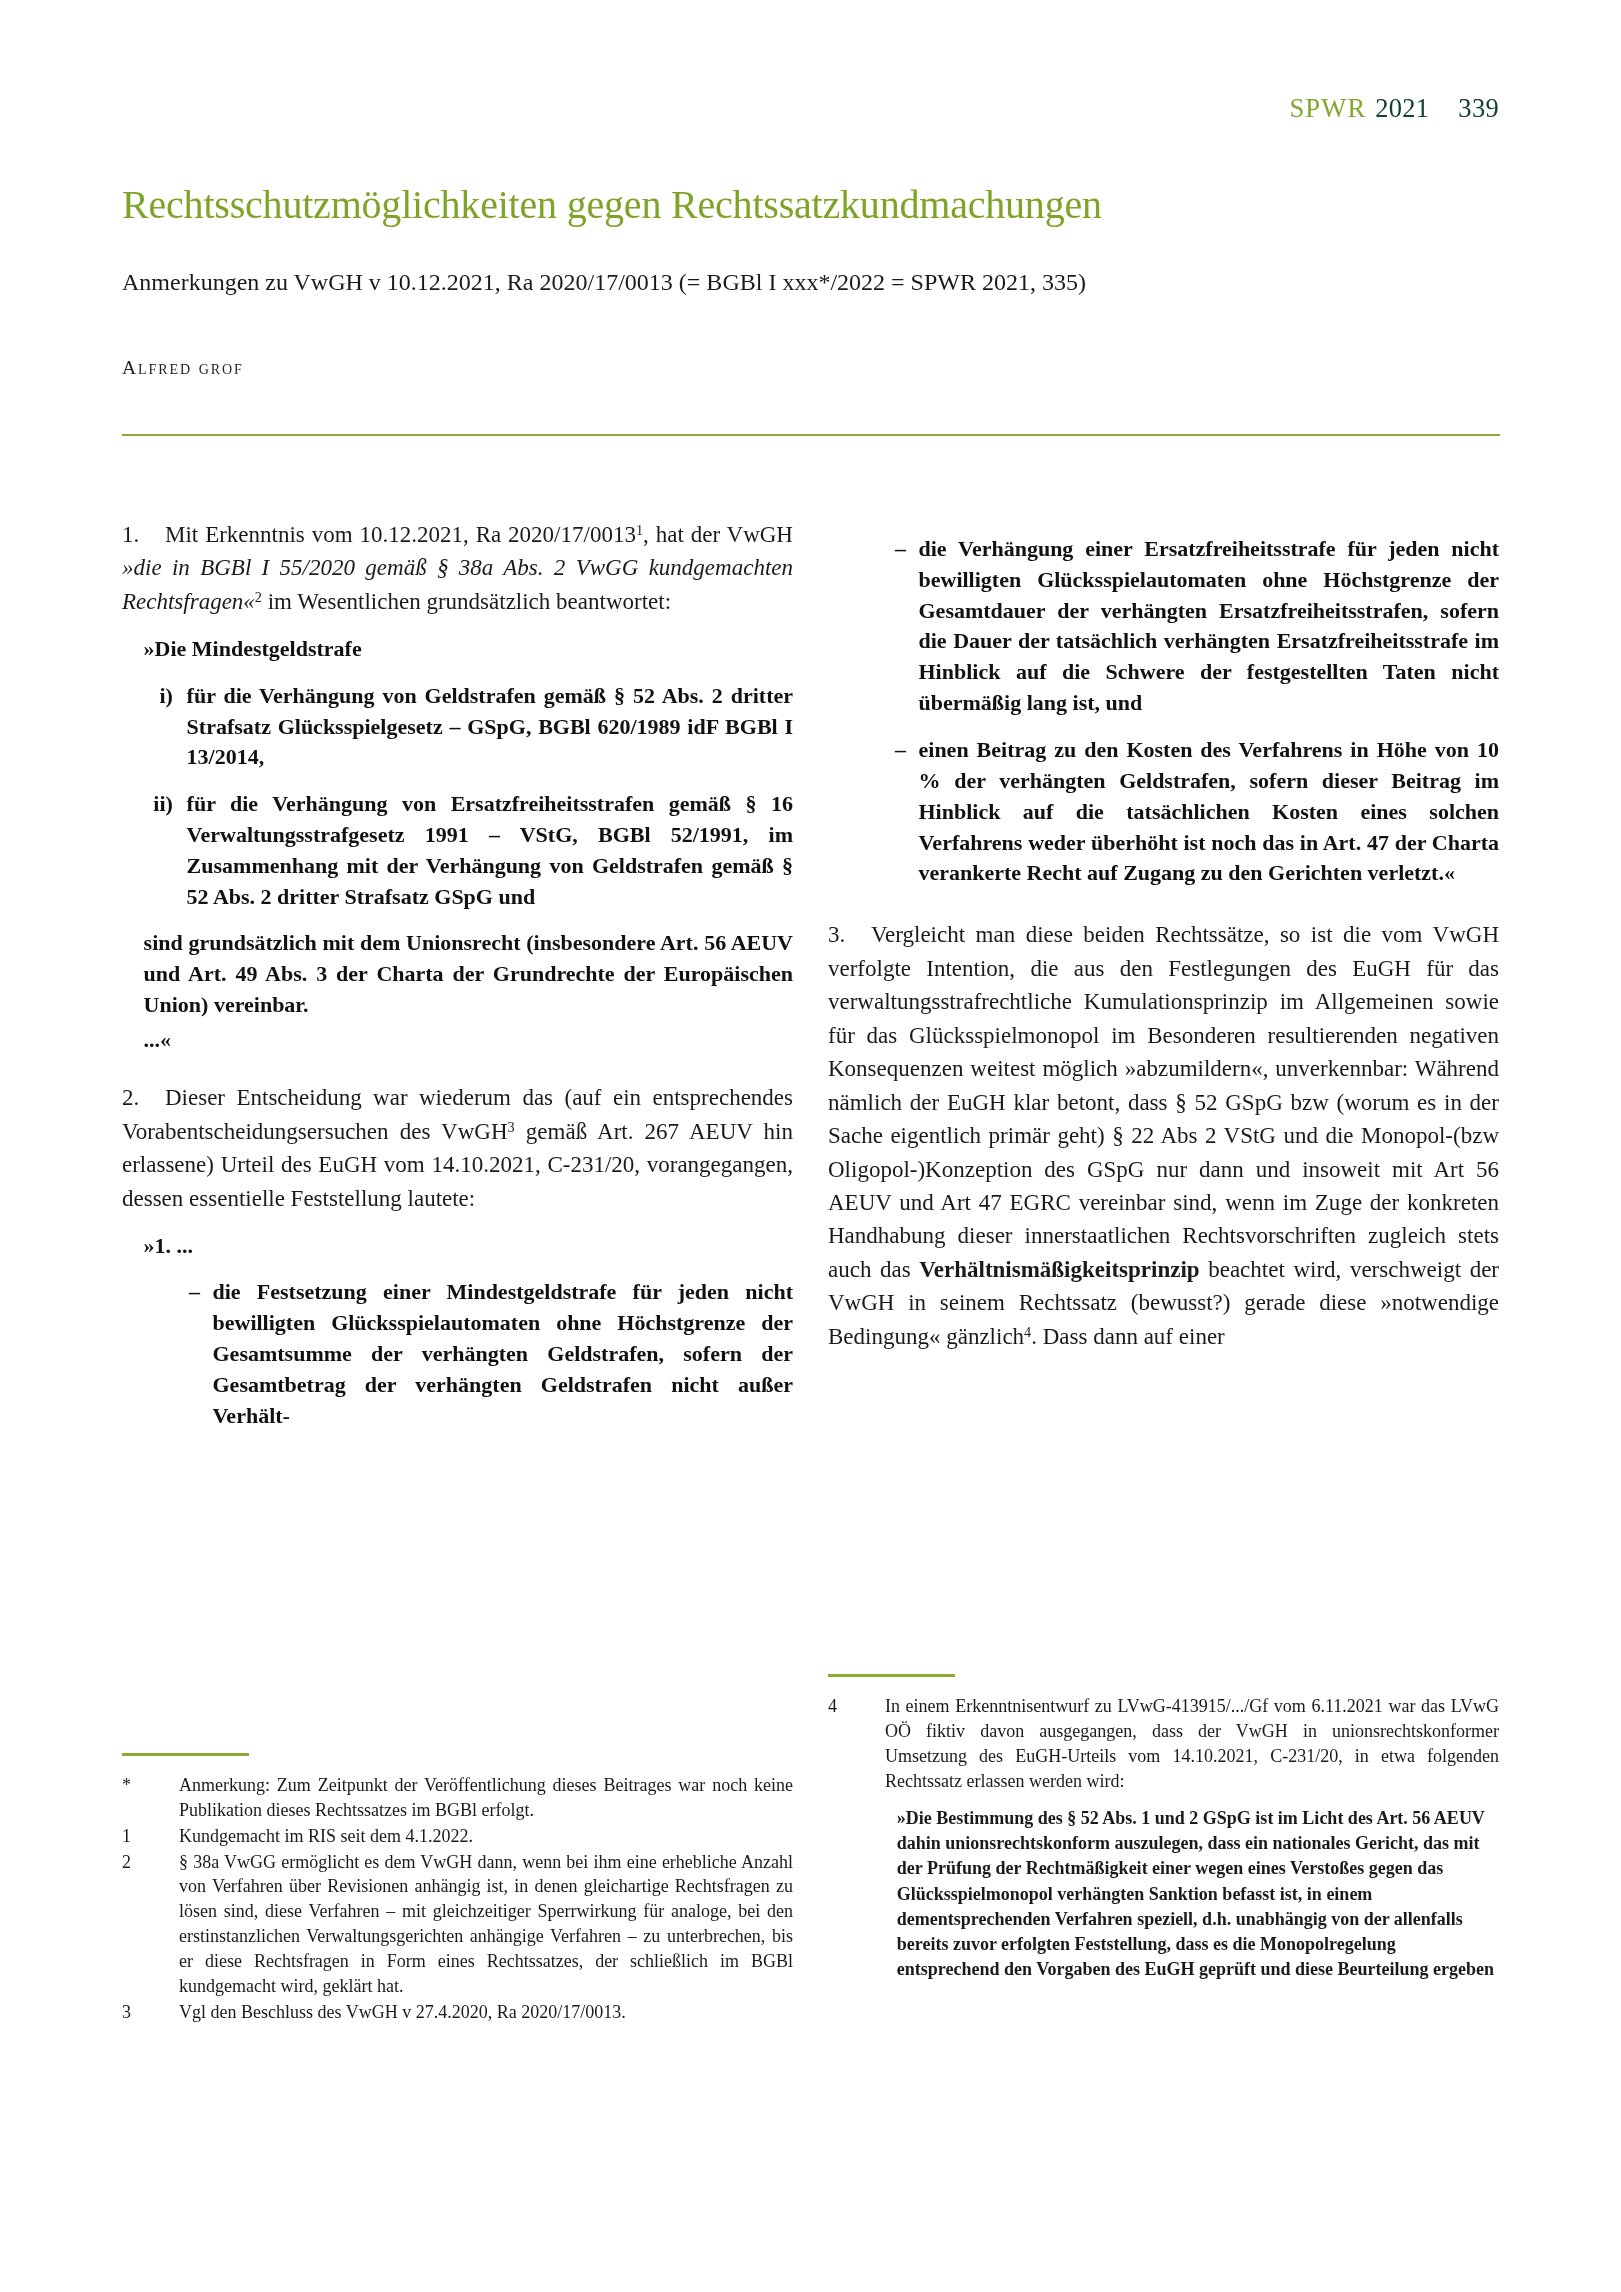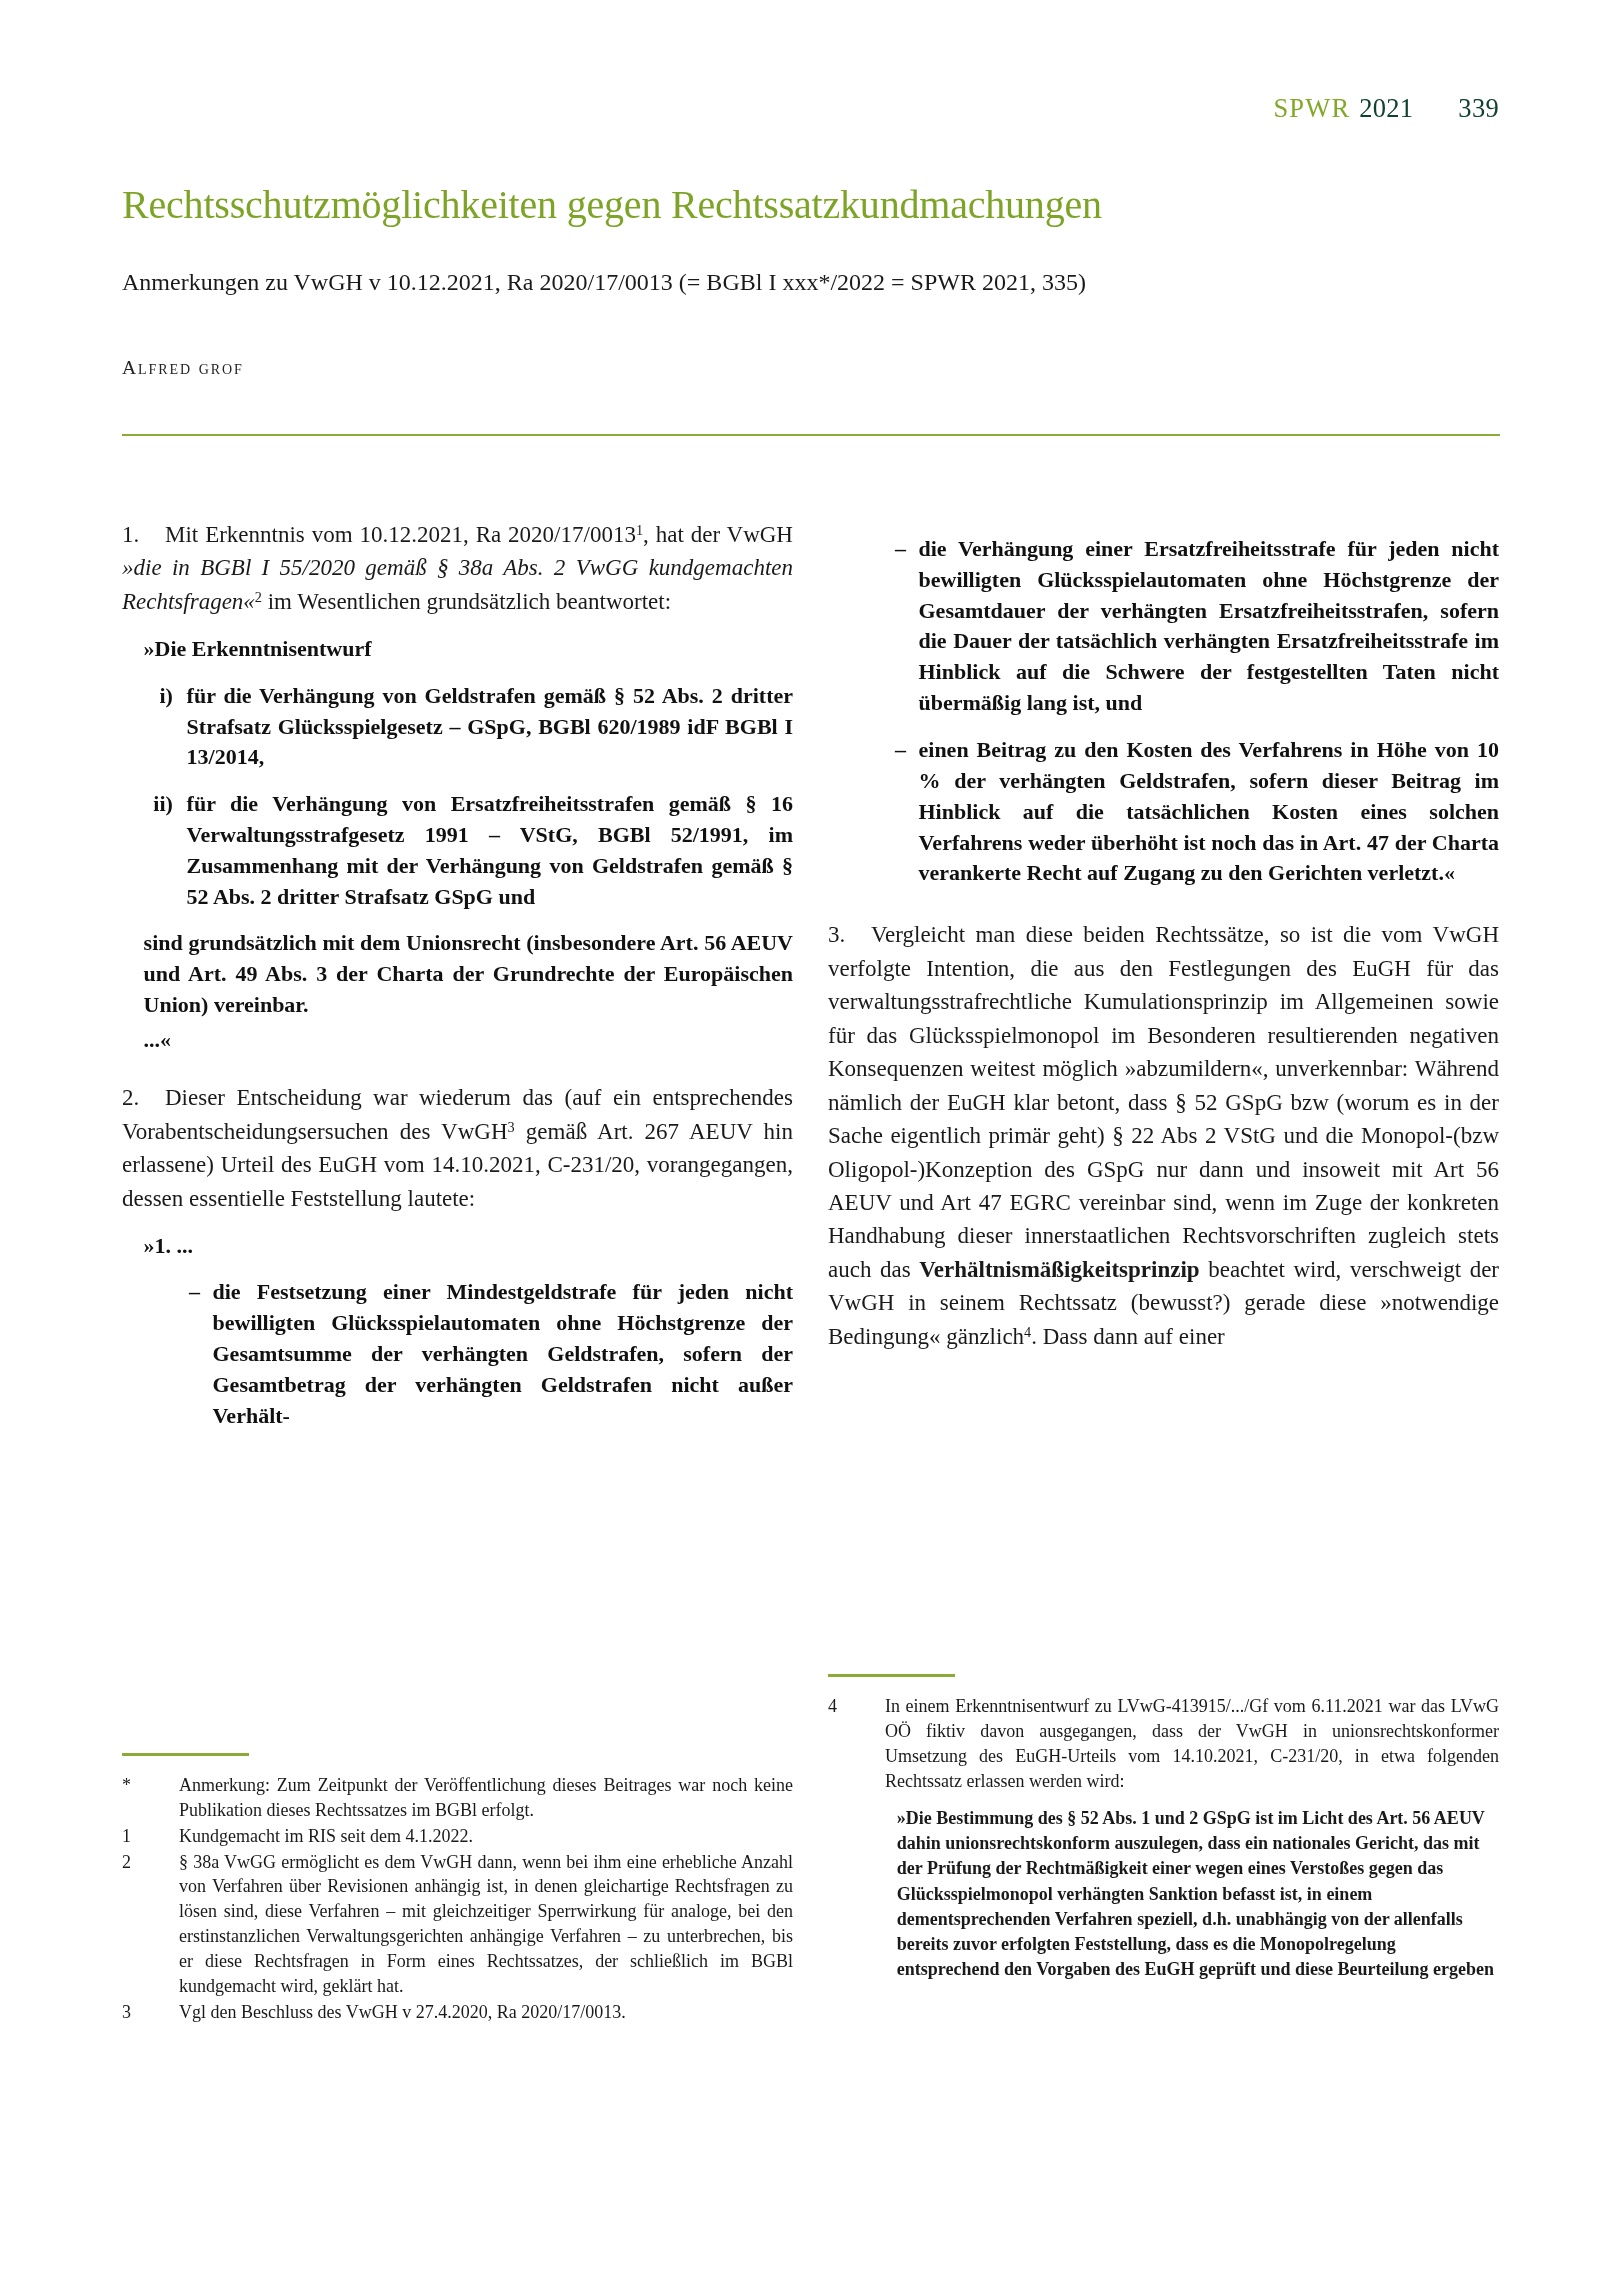--- a/index.html
+++ b/index.html
@@ -32,21 +32,21 @@
     color: #82a828;
     font-weight: 400;
     letter-spacing: 1.2px;
   }
   .runhead .year {
     color: #11412f;
     margin-left: 8.8px;
   }
   .runhead .pageno {
     color: #11412f;
-    margin-left: 45px;
+    margin-left: 29px;
   }
 
   
   .title {
     position: absolute;
     top: 155px;
     left: 122px;
     width: 1382px;
     font-size: 40px;
     line-height: 1.16;
@@ -210,21 +210,21 @@
   <div class="subtitle">Anmerkungen zu VwGH v 10.12.2021, Ra 2020/17/0013 (= BGBl I xxx*/2022 = SPWR 2021, 335)</div>
   <div class="author">Alfred Grof</div>
   <div class="header-rule"></div>
 
   <div class="col col-left">
 
     <p class="body-p">
       <span class="num">1.</span><span>Mit Erkenntnis vom 10.12.2021, Ra 2020/17/0013</span><sup>1</sup><span>, hat der VwGH </span><em>»die in BGBl I 55/2020 gemäß § 38a Abs. 2 VwGG kundgemachten Rechtsfragen«</em><sup>2</sup><span> im Wesentlichen grundsätzlich beantwortet:</span>
     </p>
 
-    <div class="quote q-indent-1 q-block">»Die Erkenntnisentwurf</div>
+    <div class="quote q-indent-1 q-block">»Die Mindestgeldstrafe</div>
 
     <div class="quote q-indent-1">
       <div class="q-item">
         <span class="marker">i)</span>
         <span class="qtext">für die Verhängung von Geldstrafen gemäß § 52 Abs. 2 dritter Strafsatz Glücksspielgesetz – GSpG, BGBl 620/1989 idF BGBl I 13/2014,</span>
       </div>
       <div class="q-item">
         <span class="marker">ii)</span>
         <span class="qtext">für die Verhängung von Ersatzfreiheitsstrafen gemäß § 16 Verwaltungsstrafgesetz 1991 – VStG, BGBl 52/1991, im Zusammenhang mit der Verhängung von Geldstrafen gemäß § 52 Abs. 2 dritter Strafsatz GSpG und</span>
       </div>

